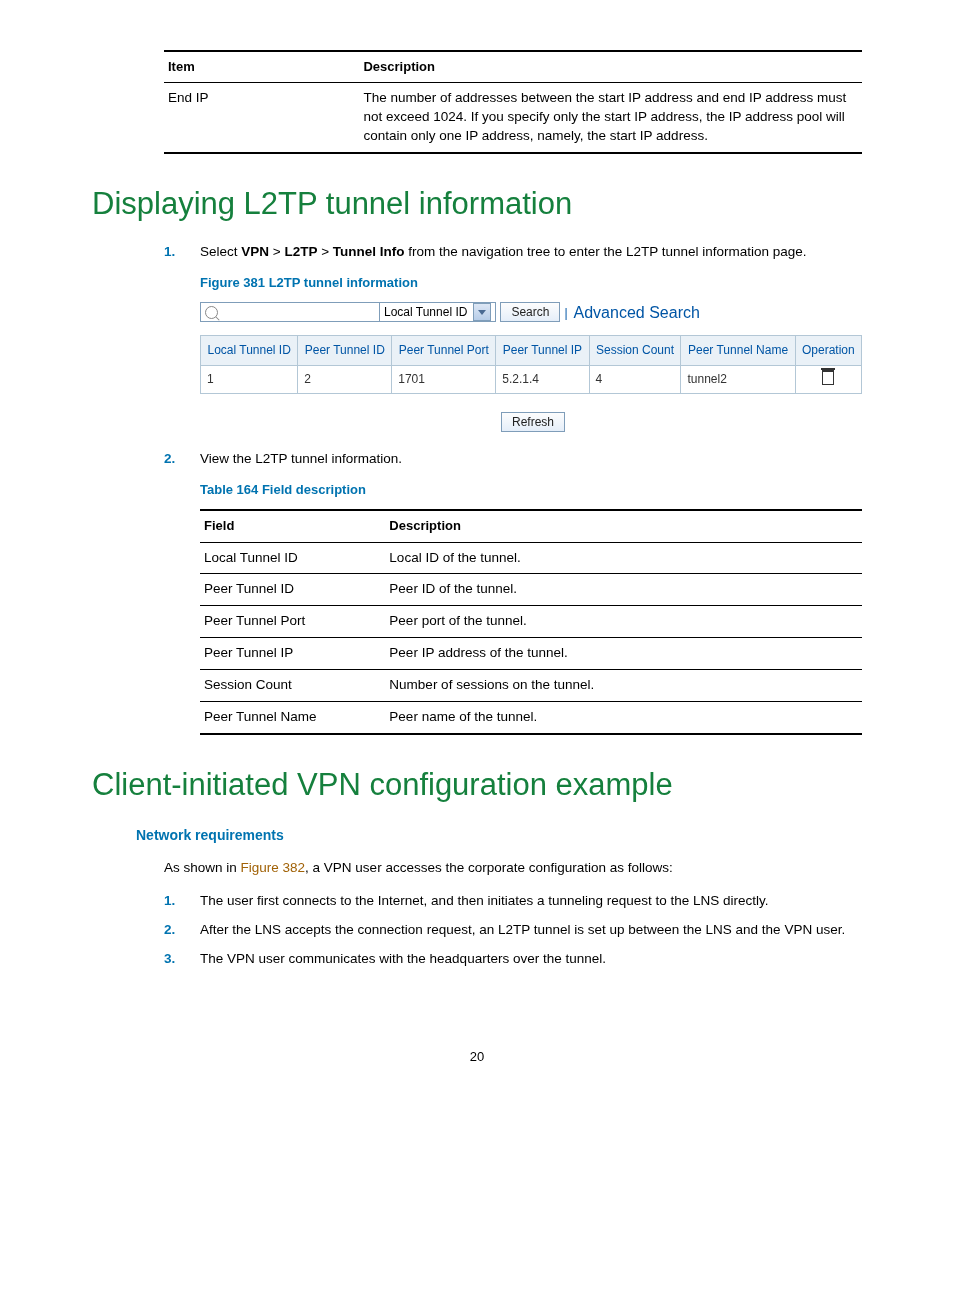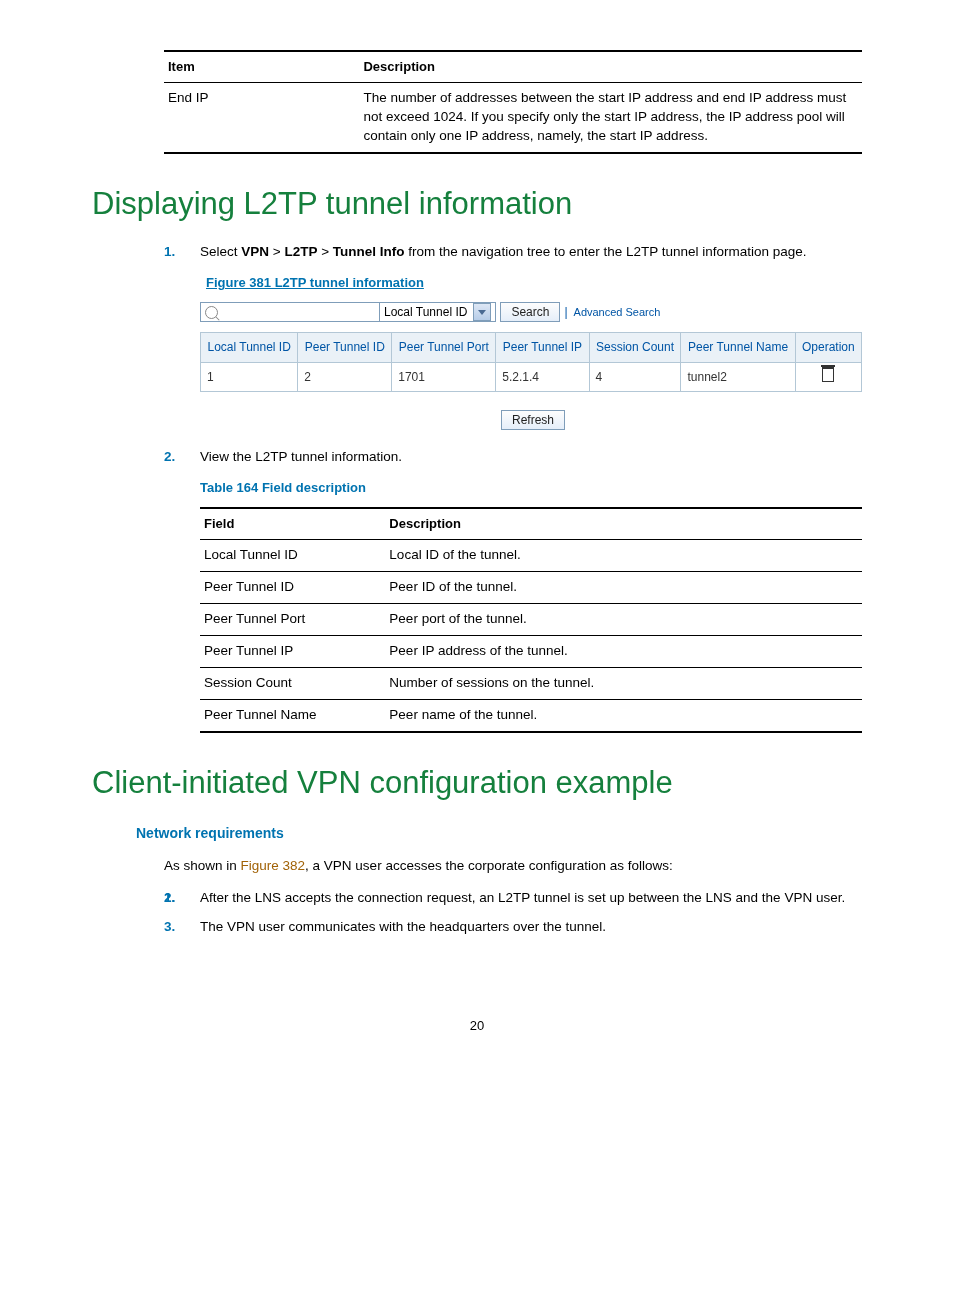--- a/index.html
+++ b/index.html
@@ -91,21 +91,21 @@
   .select-caret::before {
     content:""; border-left:4px solid transparent; border-right:4px solid transparent;
     border-top:5px solid #4a6a92;
   }
   .btn {
     border: 1px solid #7f9db9;
     background: linear-gradient(#fdfdfd,#e5eef9);
     height: 18px; padding: 0 10px; margin-left: 4px;
     display:flex; align-items:center; font-size:12px; color:#222;
   }
-  .adv-link { color:#0055a5; margin-left:6px; align-self:center; font-size:11px; }
+  .adv-link { color:#0055a5; margin-left:6px; align-self:center; font-size:16px; }
   .sep { color:#0055a5; margin-left:4px; align-self:center; }
 
   table.grid {
     border-collapse: collapse; width: 100%;
     font-size: 12px; margin-top: 10px;
   }
   table.grid th {
     border: 1px solid #b3c7d6;
     background: #eaf1f7;
     color: #0055a5;
@@ -152,21 +152,21 @@
 <h1>Displaying L2TP tunnel information</h1>
 
 <div class="indent-block">
   <ol class="numbered">
     <li>
       <span class="num">1.</span>
       <span>
         <span>Select </span><b>VPN</b><span> &gt; </span><b>L2TP</b><span> &gt; </span><b>Tunnel Info</b><span> from the navigation tree to enter the L2TP tunnel information page.</span>
       </span>
 
-      <div class="caption indent2" style="margin-left:6px;text-decoration:underline;">Figure 381 L2TP tunnel information</div>
+      <div class="caption indent2" style="margin-left:0;">Figure 381 L2TP tunnel information</div>
 
       
       <div class="figure-wrap" style="margin-left:0;">
         <div class="search-row">
           <div class="search-box">
             <span class="mag"></span>
           </div>
           <div class="select-box">
             <span>Local Tunnel ID</span>
             <span class="select-caret"></span>
@@ -261,20 +261,21 @@
 
 <h2 class="subheading">Network requirements</h2>
 
 <div class="indent-block">
   <p>
     <span>As shown in </span><span style="color:#a16207;">Figure 382</span><span>, a VPN user accesses the corporate configuration as follows:</span>
   </p>
   <ol class="numbered">
     <li>
       <span class="num">1.</span>
+      <span>The user first connects to the Internet, and then initiates a tunneling request to the LNS directly.</span>
     </li>
     <li>
       <span class="num">2.</span>
       <span>After the LNS accepts the connection request, an L2TP tunnel is set up between the LNS and the VPN user.</span>
     </li>
     <li>
       <span class="num">3.</span>
       <span>The VPN user communicates with the headquarters over the tunnel.</span>
     </li>
   </ol>

